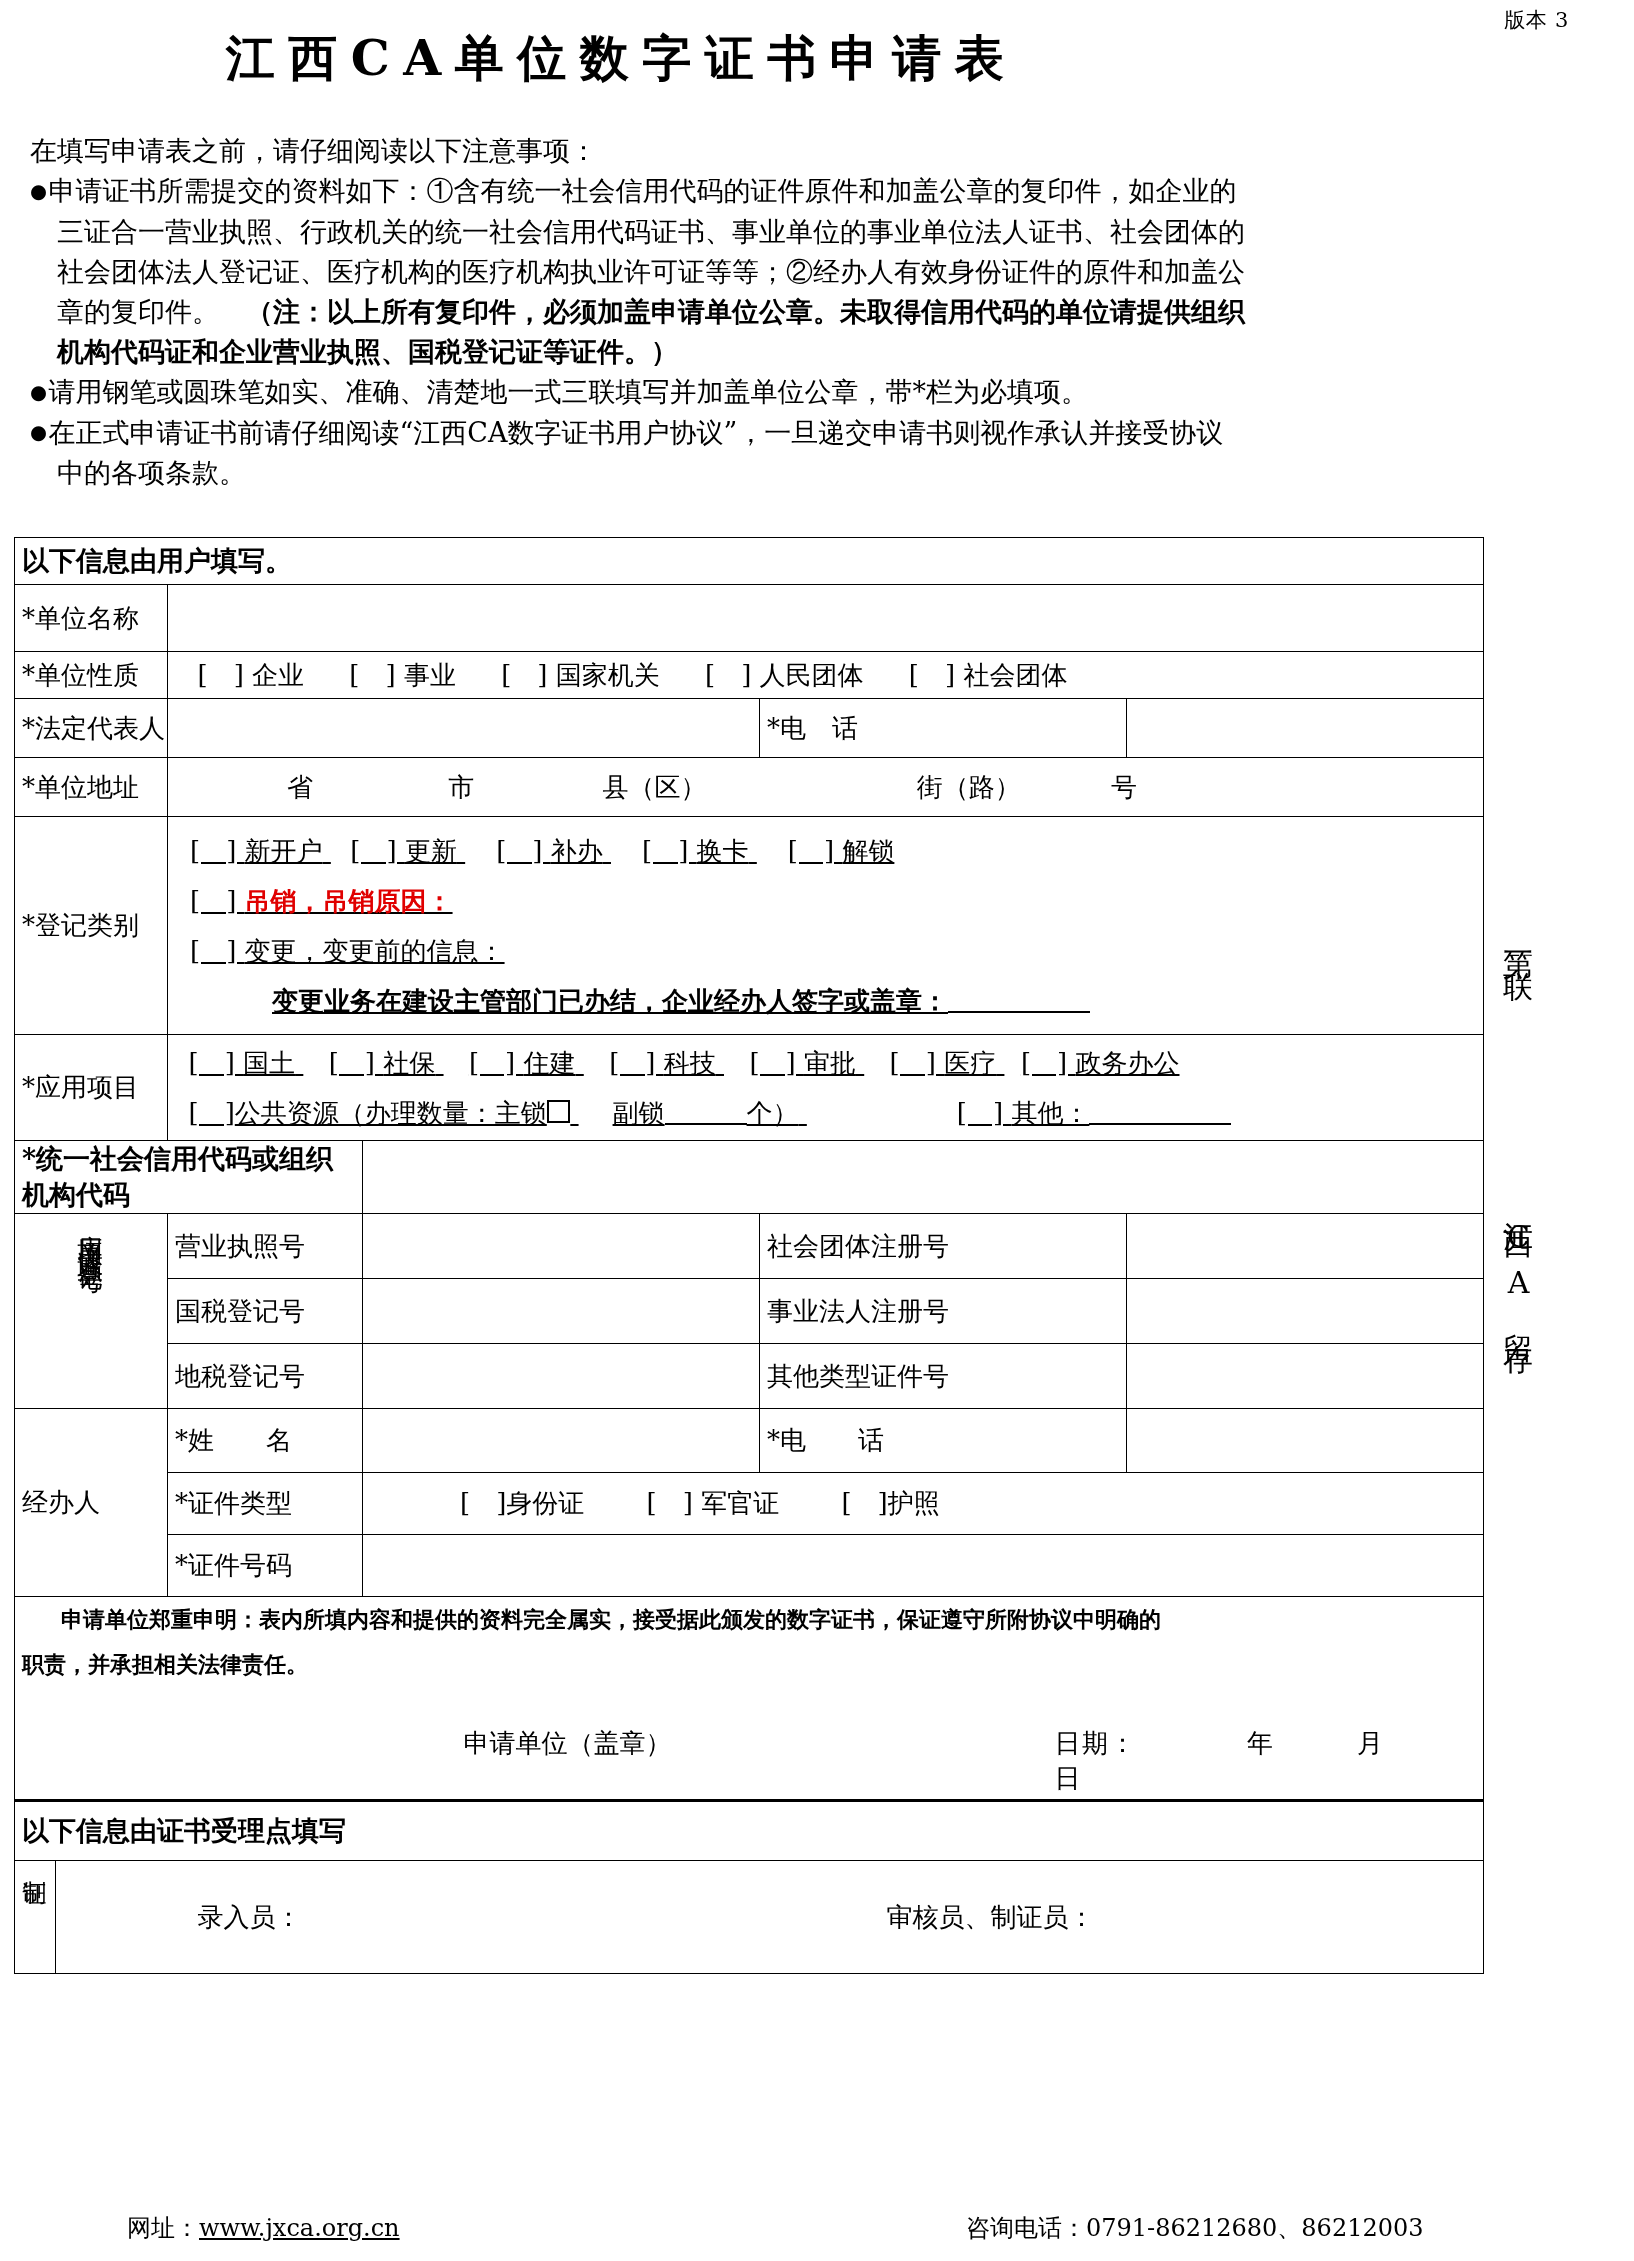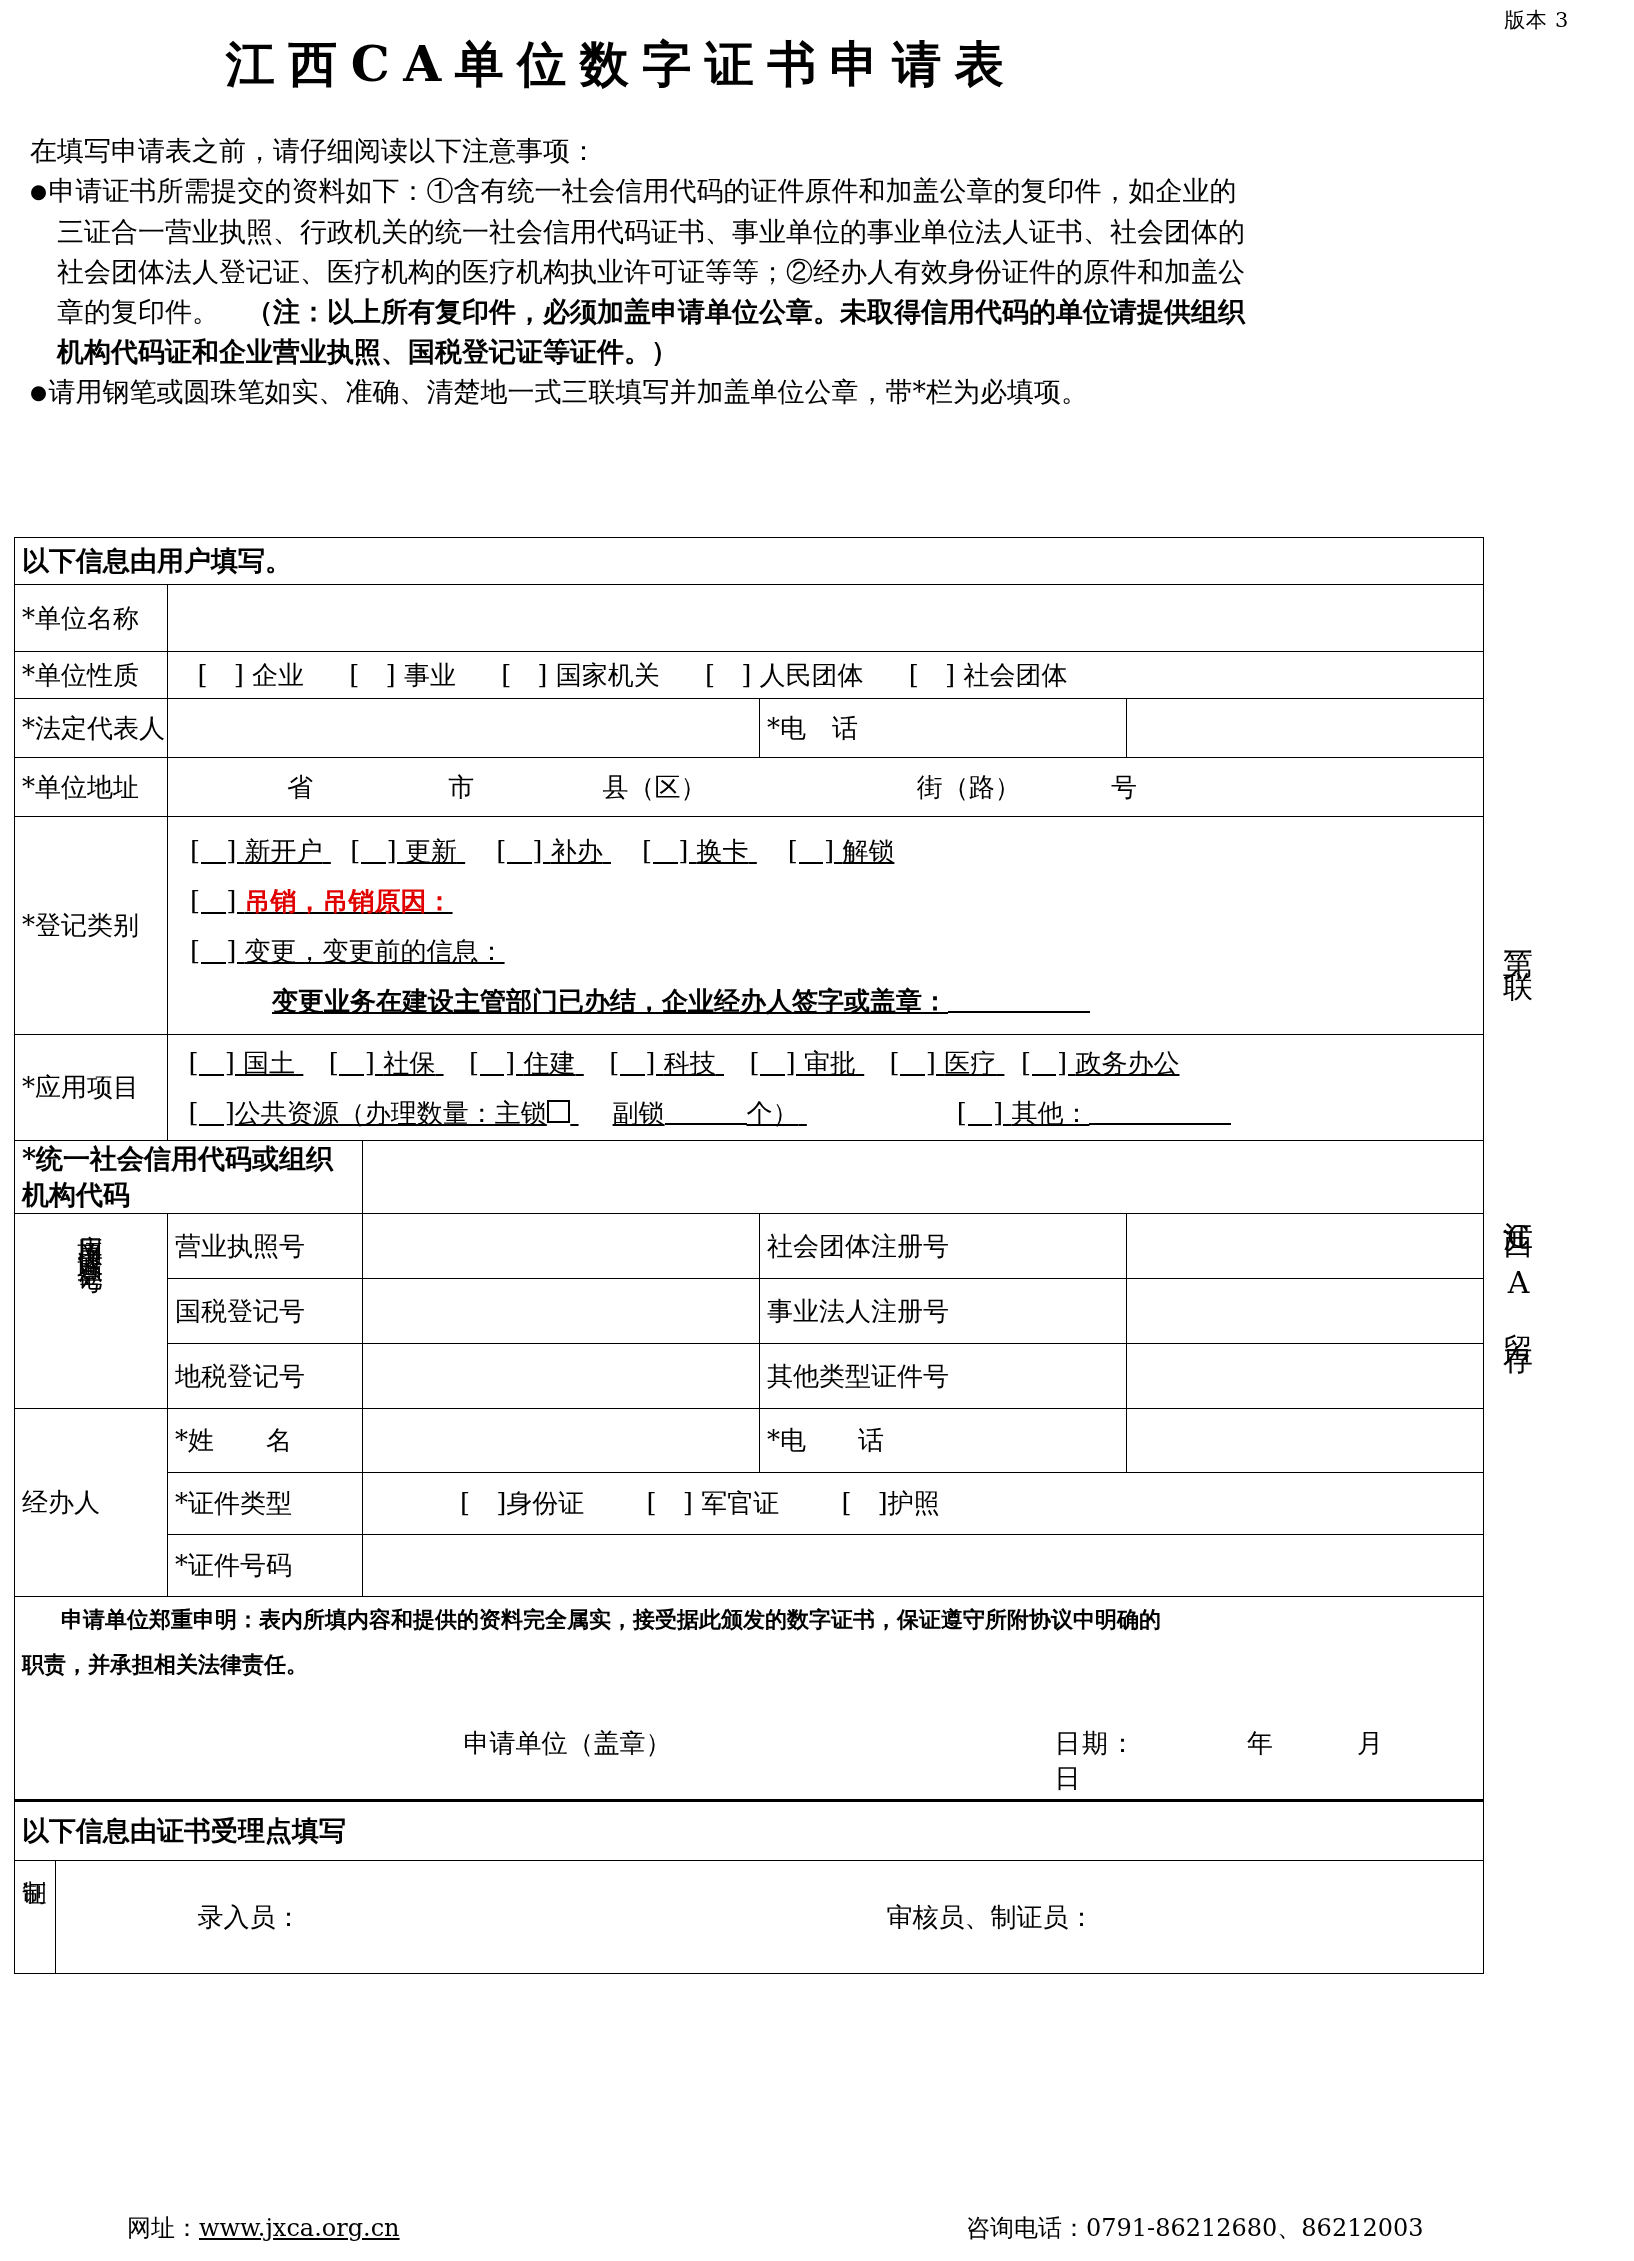--- a/index.html
+++ b/index.html
@@ -23,21 +23,21 @@
   
   .version {
     position: absolute;
     top: 6px;
     right: 66px;
     font-size: 21px;
     letter-spacing: 0.7px;
   }
   .doc-title {
     position: absolute;
-    top: 32px;
+    top: 26px;
     left: 0;
     width: 1243px;
     text-align: center;
     font-size: 49px;
     font-weight: bold;
     letter-spacing: 13.5px;
     white-space: nowrap;
   }
 
   
@@ -170,20 +170,24 @@
       <span class="hang">三证合一营业执照、行政机关的统一社会信用代码证书、事业单位的事业单位法人证书、社会团体的</span>
       <span class="hang">社会团体法人登记证、医疗机构的医疗机构执业许可证等等；②经办人有效身份证件的原件和加盖公</span>
       <span class="hang"><span>章的复印件。</span>　<span class="b">（注：以上所有复印件，必须加盖申请单位公章。未取得信用代码的单位请提供组织</span></span>
       <span class="hang b">机构代码证和企业营业执照、国税登记证等证件。）</span>
     </span>
 
     <span class="bullet-row">
       <span class="bullet">●</span><span>请用钢笔或圆珠笔如实、准确、清楚地一式三联填写并加盖单位公章，带*栏为必填项。</span>
     </span>
 
+    <span class="bullet-row">
+      <span class="bullet">●</span><span>在正式申请证书前请仔细阅读“江西CA数字证书用户协议”，一旦递交申请书则视作承认并接受协议</span>
+      <span class="hang">中的各项条款。</span>
+    </span>
   </div>
 
   <table class="tbl">
     <colgroup>
       <col style="width:41px">
       <col style="width:112px">
       <col style="width:195px">
       <col style="width:397px">
       <col style="width:127px">
       <col style="width:240px">

